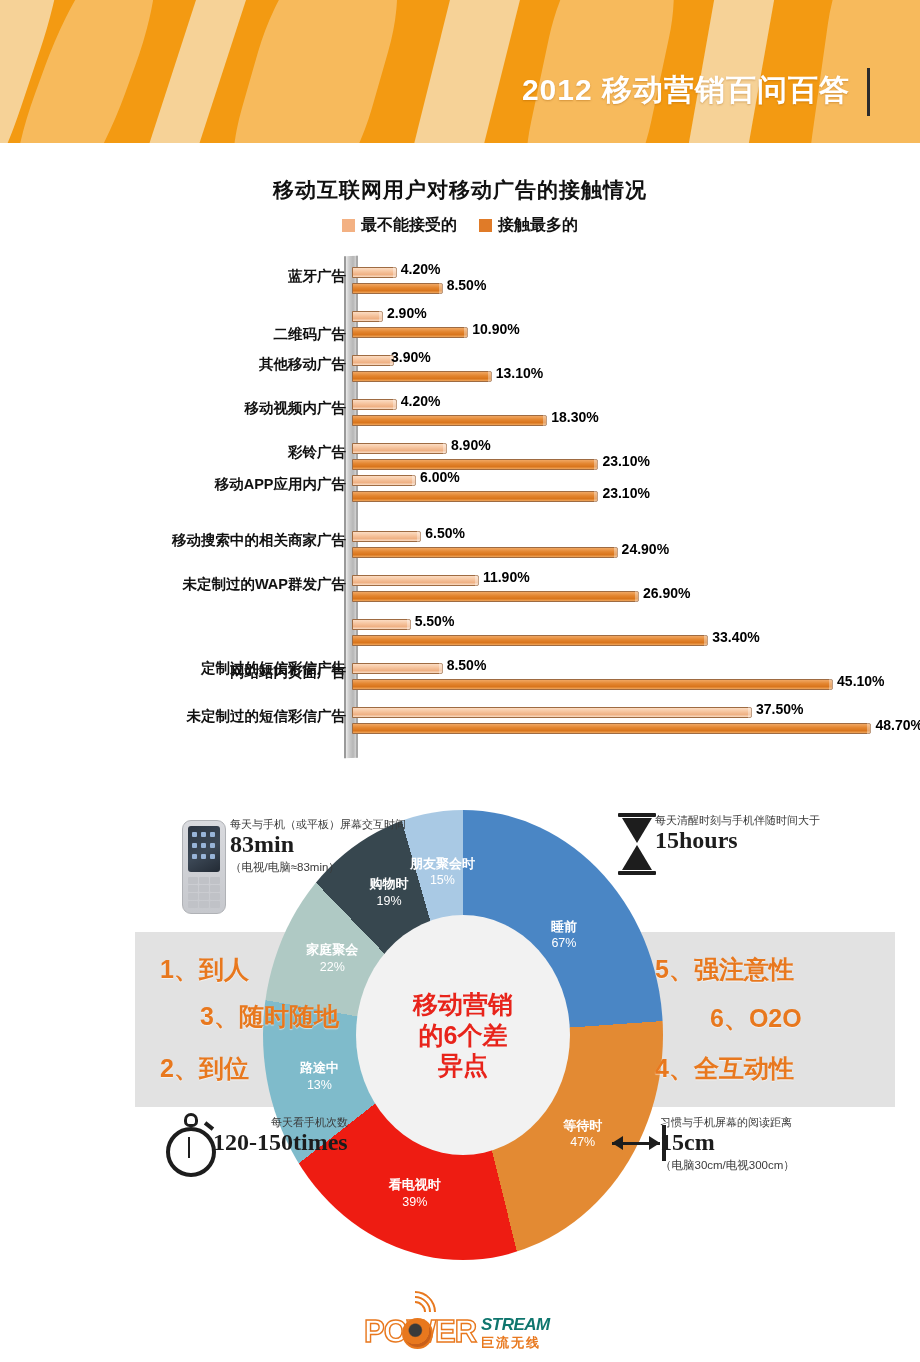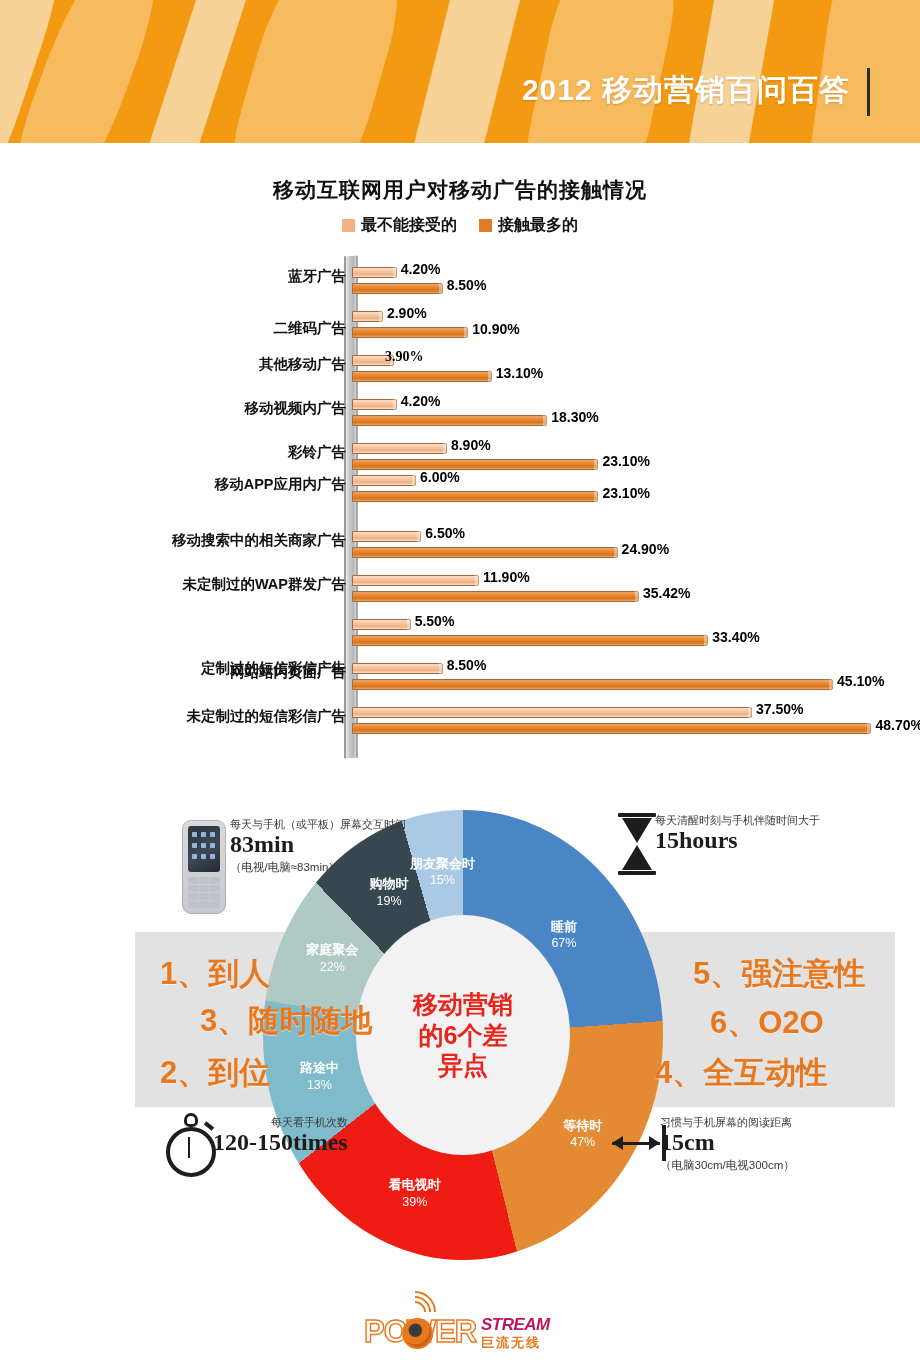--- a/index.html
+++ b/index.html
@@ -172,40 +172,40 @@
   #dist-arrow{position:absolute;left:612px;top:330px;width:54px;height:36px;}
   #da-line{position:absolute;left:0;top:17px;width:48px;height:3px;background:#1d1d1d;}
   #da-head{position:absolute;left:0;top:11px;width:0;height:0;
     border-top:7px solid transparent;border-bottom:7px solid transparent;border-right:11px solid #1d1d1d;}
   #da-head2{position:absolute;right:6px;top:11px;width:0;height:0;
     border-top:7px solid transparent;border-bottom:7px solid transparent;border-left:11px solid #1d1d1d;}
   #da-bar{position:absolute;right:0;top:0;width:4px;height:36px;background:#1d1d1d;}
 
   
   .pt{
-    position:absolute;color:#E8781E;font-size:31px;font-weight:bold;white-space:nowrap;
+    position:absolute;color:#E8781E;font-size:25px;font-weight:bold;white-space:nowrap;
     text-shadow:0 1px 1px rgba(255,255,255,.6);
   }
   #pt1{left:160px;top:158px;}
   #pt3{left:200px;top:205px;}
   #pt2{left:160px;top:257px;}
-  #pt5{left:655px;top:158px;margin-left:38px;}
+  #pt5{left:655px;top:158px;}
   #pt6{left:710px;top:207px;}
   #pt4{left:655px;top:257px;}
 
   
   #footer{position:absolute;left:0;top:1295px;width:920px;height:67px;}
   #logo{position:absolute;left:364px;top:8px;width:200px;height:48px;}
   #logo-power{
     position:absolute;left:0;top:11px;font-size:31px;font-weight:bold;letter-spacing:-1px;
     color:#ffffff;-webkit-text-stroke:1.4px #E8781E;font-family:"Liberation Sans",sans-serif;
   }
   #logo-stream{
     position:absolute;left:117px;top:12px;font-size:17px;font-weight:bold;font-style:italic;
-    color:#be185d;letter-spacing:-.5px;
+    color:#0f766e;letter-spacing:-.5px;
   }
   #logo-cn{
     position:absolute;left:117px;top:31px;font-size:13px;font-weight:bold;color:#E8781E;letter-spacing:2px;
   }
   #logo-lens{
     position:absolute;left:38px;top:15px;width:31px;height:31px;border-radius:50%;
     background:radial-gradient(circle at 42% 38%,#3a3a3a 0 26%,#E8781E 32% 60%,#c9601a 62% 100%);
     border:2px solid #E8781E;box-sizing:border-box;
   }
   .wifi{position:absolute;border:2.5px solid #E8781E;border-radius:50%;
@@ -249,36 +249,36 @@
         <div class="bar light" style="width: 44.8px;">
           <span class="cap"></span>
         </div>
         <div class="val light-v" style="left: 48.8px;">4.20%</div>
         <div class="bar dark" style="width: 90.6667px;">
           <span class="cap"></span>
         </div>
         <div class="val dark-v" style="left: 94.6667px;">8.50%</div>
       </div>
       <div class="row" style="top: 44px;">
-        <div class="cat-label" style="top: 10px;">二维码广告</div>
+        <div class="cat-label" style="top: 16px;">二维码广告</div>
         <div class="bar light" style="width: 30.9333px;">
           <span class="cap"></span>
         </div>
         <div class="val light-v" style="left: 34.9333px;">2.90%</div>
         <div class="bar dark" style="width: 116.267px;">
           <span class="cap"></span>
         </div>
         <div class="val dark-v" style="left: 120.267px;">10.90%</div>
       </div>
       <div class="row" style="top: 88px;">
         <div class="cat-label" style="top: 2px;">其他移动广告</div>
         <div class="bar light" style="width: 41.6px;">
           <span class="cap"></span>
         </div>
-        <div class="val light-v" style="left: 33px; font-family: Liberation Serif, serif;">3.90%</div>
+        <div class="val light-v" style="left: 39px;">3.90%</div>
         <div class="bar dark" style="width: 139.733px;">
           <span class="cap"></span>
         </div>
         <div class="val dark-v" style="left: 143.733px;">13.10%</div>
       </div>
       <div class="row" style="top: 132px;">
         <div class="cat-label" style="top: 2px;">移动视频内广告</div>
         <div class="bar light" style="width: 44.8px;">
           <span class="cap"></span>
         </div>
@@ -323,21 +323,21 @@
       </div>
       <div class="row" style="top: 308px;">
         <div class="cat-label" style="top: 2px;">未定制过的WAP群发广告</div>
         <div class="bar light" style="width: 126.933px;">
           <span class="cap"></span>
         </div>
         <div class="val light-v" style="left: 130.933px;">11.90%</div>
         <div class="bar dark" style="width: 286.933px;">
           <span class="cap"></span>
         </div>
-        <div class="val dark-v" style="left: 290.933px;">35.42%</div>
+        <div class="val dark-v" style="left: 290.933px;">26.90%</div>
       </div>
       <div class="row" style="top: 352px;">
         <div class="cat-label" style="top: 18px; margin-top: 24px;">定制过的短信彩信广告</div>
         <div class="bar light" style="width: 58.6667px;">
           <span class="cap"></span>
         </div>
         <div class="val light-v" style="left: 62.6667px;">5.50%</div>
         <div class="bar dark" style="width: 356.267px;">
           <span class="cap"></span>
         </div>

